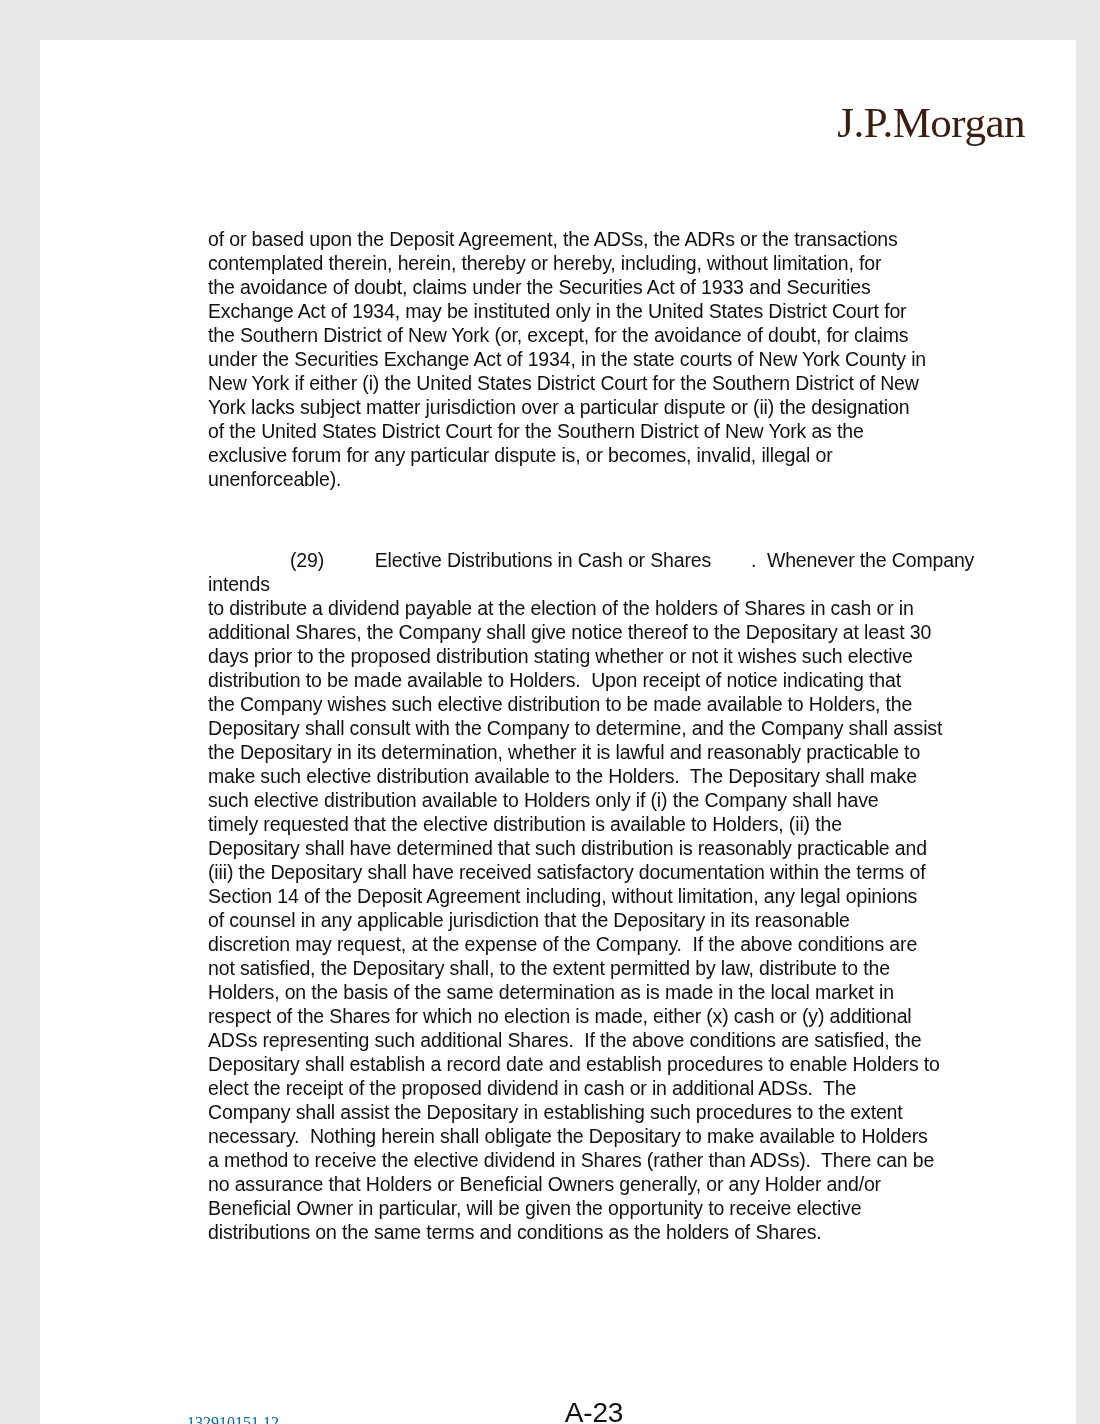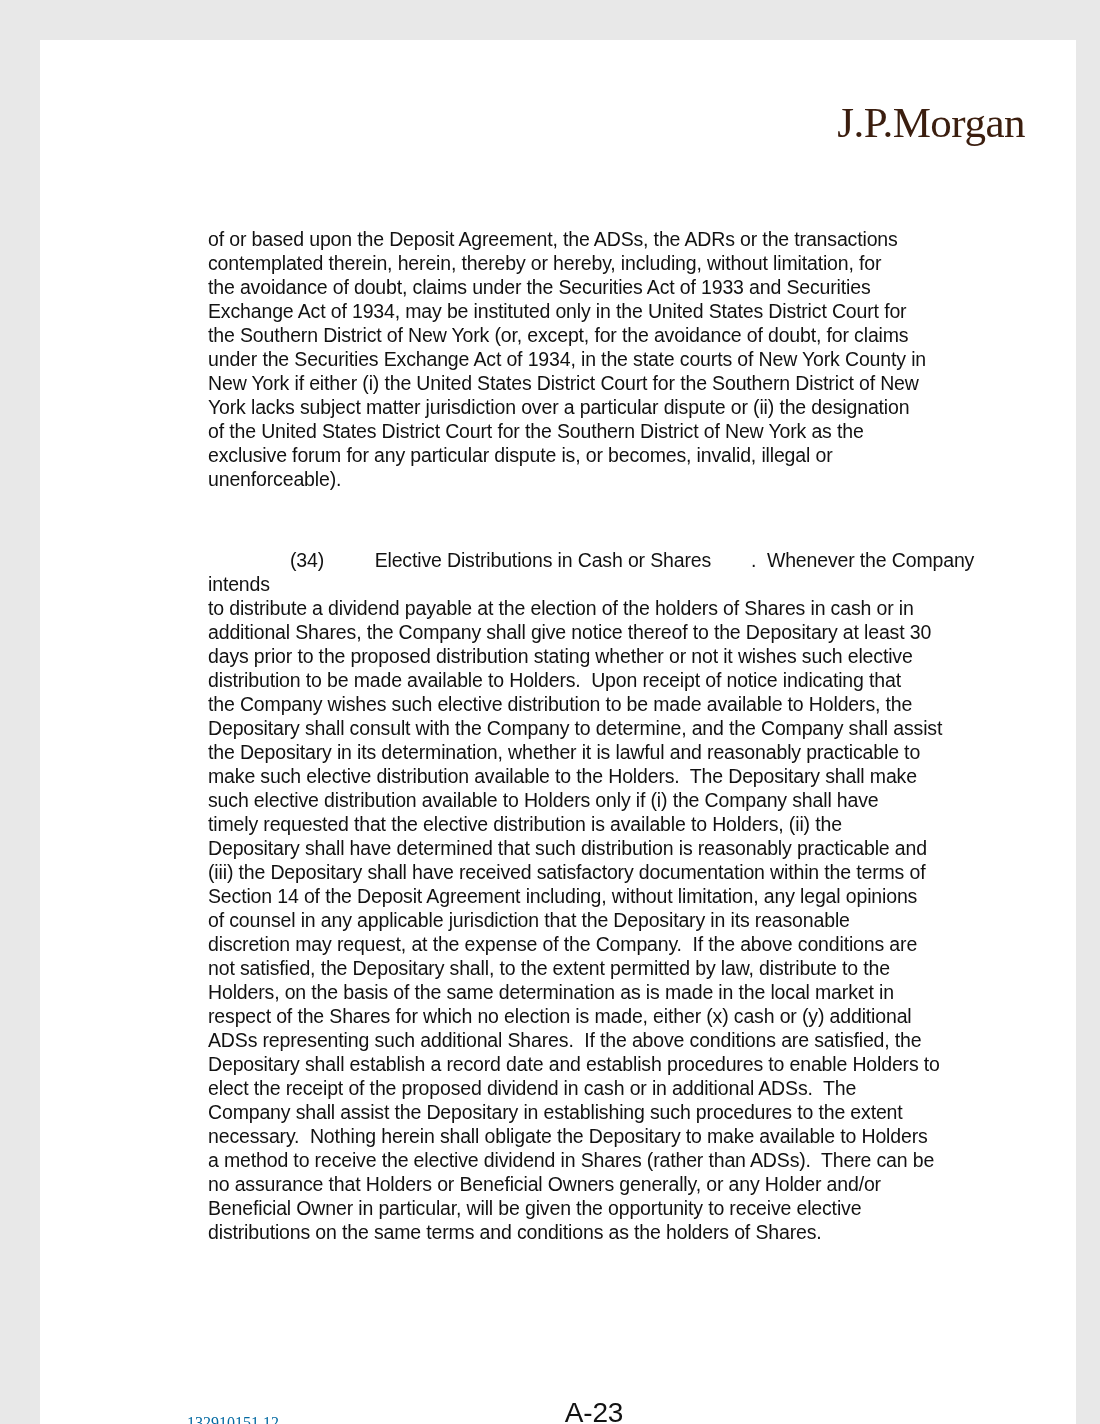--- a/index.html
+++ b/index.html
@@ -77,21 +77,21 @@
 the avoidance of doubt, claims under the Securities Act of 1933 and Securities
 Exchange Act of 1934, may be instituted only in the United States District Court for
 the Southern District of New York (or, except, for the avoidance of doubt, for claims
 under the Securities Exchange Act of 1934, in the state courts of New York County in
 New York if either (i) the United States District Court for the Southern District of New
 York lacks subject matter jurisdiction over a particular dispute or (ii) the designation
 of the United States District Court for the Southern District of New York as the
 exclusive forum for any particular dispute is, or becomes, invalid, illegal or
 unenforceable).</p>
 
-    <p class="para para-2"><span class="clause-number">(34)  </span><span class="clause-heading">Elective Distributions in Cash or Shares</span><span class="clause-body">.  Whenever the Company intends
+    <p class="para para-2"><span class="clause-number">(29)  </span><span class="clause-heading">Elective Distributions in Cash or Shares</span><span class="clause-body">.  Whenever the Company intends
 to distribute a dividend payable at the election of the holders of Shares in cash or in
 additional Shares, the Company shall give notice thereof to the Depositary at least 30
 days prior to the proposed distribution stating whether or not it wishes such elective
 distribution to be made available to Holders.  Upon receipt of notice indicating that
 the Company wishes such elective distribution to be made available to Holders, the
 Depositary shall consult with the Company to determine, and the Company shall assist
 the Depositary in its determination, whether it is lawful and reasonably practicable to
 make such elective distribution available to the Holders.  The Depositary shall make
 such elective distribution available to Holders only if (i) the Company shall have
 timely requested that the elective distribution is available to Holders, (ii) the

